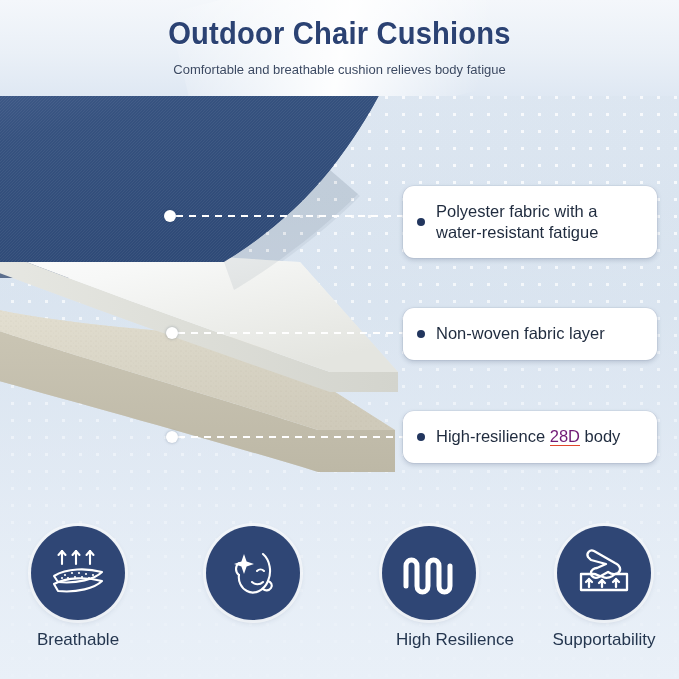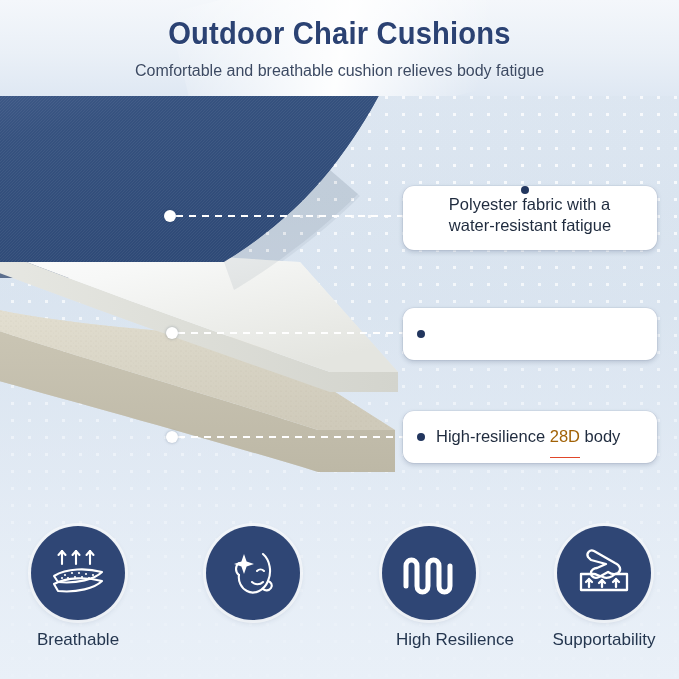--- a/index.html
+++ b/index.html
@@ -30,21 +30,21 @@
           background:linear-gradient(180deg,#f4f7fb 0%,#eaf0f7 55%,#dfe8f3 100%);}
   .header-streak{position:absolute;left:180px;top:-40px;width:420px;height:150px;
           background:linear-gradient(115deg,rgba(255,255,255,0) 0%,rgba(255,255,255,.95) 40%,rgba(255,255,255,0) 72%);
           transform:rotate(-14deg);}
   .title{position:absolute;left:0;top:16px;width:679px;text-align:center;
          font-size:31px;font-weight:bold;letter-spacing:.2px;color:#2b4273;
          font-family:"Liberation Sans","DejaVu Sans",sans-serif;
          transform:scaleX(.94);transform-origin:center;
          text-shadow:0 1px 1px rgba(255,255,255,.85);}
   .subtitle{position:absolute;left:0;top:62px;width:679px;text-align:center;
-         font-size:16px;color:#3c4a63;font-weight:normal;
+         font-size:13px;color:#3c4a63;font-weight:normal;
          text-shadow:0 1px 0 rgba(255,255,255,.6);}
 
   
   .art{position:absolute;left:0;top:0;width:679px;height:530px;}
   .art svg{display:block;}
 
   
   .conn{position:absolute;height:2px;
         background-image:linear-gradient(90deg,#ffffff 0 7px, rgba(255,255,255,0) 7px 13px);
         background-size:13px 2px;}
@@ -52,21 +52,21 @@
         background:#ffffff;box-shadow:0 0 3px rgba(40,60,90,.35);}
 
   
   .callout{position:absolute;background:#fff;border-radius:11px;
         box-shadow:0 2px 5px rgba(40,60,95,.22), 0 0 0 .6px rgba(190,200,215,.6);
         display:flex;align-items:center;box-sizing:border-box;padding:0 14px;}
   .callout .bullet{width:8px;height:8px;border-radius:50%;background:#22365e;
         flex:0 0 8px;margin-right:11px;}
   .callout .ctext{font-size:16.5px;color:#1f2b3e;line-height:1.28;
         font-family:"Liberation Sans","DejaVu Sans",sans-serif;}
-  .hl{color:#a16207;border-bottom:1.6px solid #e0462a;padding-bottom:12px;}
+  .hl{color:#701a75;border-bottom:1.6px solid #e0462a;padding-bottom:0px;}
 
   
   .features{position:absolute;left:1px;top:518px;width:679px;height:161px;}
   .feature{position:absolute;width:170px;text-align:center;}
   .circle{width:94px;height:94px;border-radius:50%;background:#2f4675;
         margin:0 auto;display:flex;align-items:center;justify-content:center;
         box-shadow:0 0 0 3px rgba(255,255,255,.55), 0 2px 6px rgba(40,60,95,.18);}
   .circle svg{display:block;}
   .flabel{margin-top:10px;font-size:17px;color:#24364f;
         font-family:"Liberation Sans","DejaVu Sans",sans-serif;}
@@ -186,30 +186,31 @@
 
   <div class="conn" style="left:176px;top:215px;width:232px;"></div>
   <div class="conn-dot" style="left:164px;top:210px;"></div>
 
   <div class="conn" style="left:178px;top:332px;width:230px;"></div>
   <div class="conn-dot" style="left:166px;top:327px;"></div>
 
   <div class="conn" style="left:178px;top:436px;width:230px;"></div>
   <div class="conn-dot" style="left:166px;top:431px;"></div>
 
-  <div class="callout" style="left:403px;top:186px;width:254px;height:64px;flex-direction:column;">
+  <div class="callout" style="left:403px;top:186px;width:254px;height:72px;">
     <span class="bullet"></span>
     <span class="ctext">
       <span>Polyester fabric with a</span><br>
       <span>water-resistant fatigue</span>
     </span>
   </div>
 
   <div class="callout" style="left:403px;top:308px;width:254px;height:52px;">
     <span class="bullet"></span>
+    <span class="ctext">Non-woven fabric layer</span>
   </div>
 
   <div class="callout" style="left:403px;top:411px;width:254px;height:52px;">
     <span class="bullet"></span>
     <span class="ctext"><span>High-resilience </span><span class="hl">28D</span><span> body</span></span>
   </div>
 
   <div class="features">
 
     <div class="feature" style="left:-8px;top:8px;">

